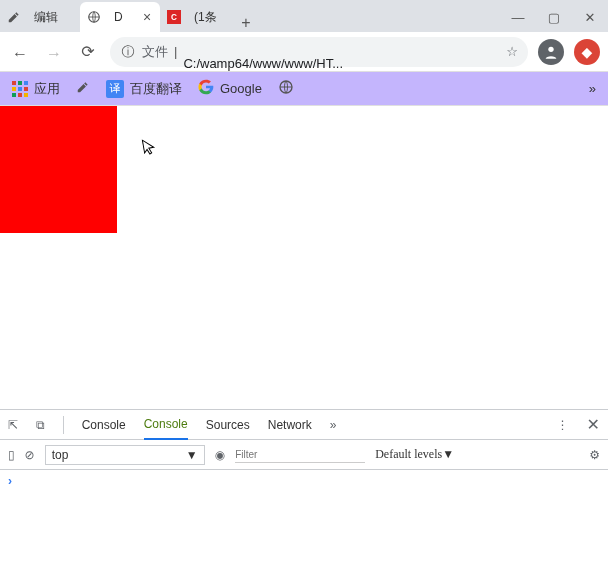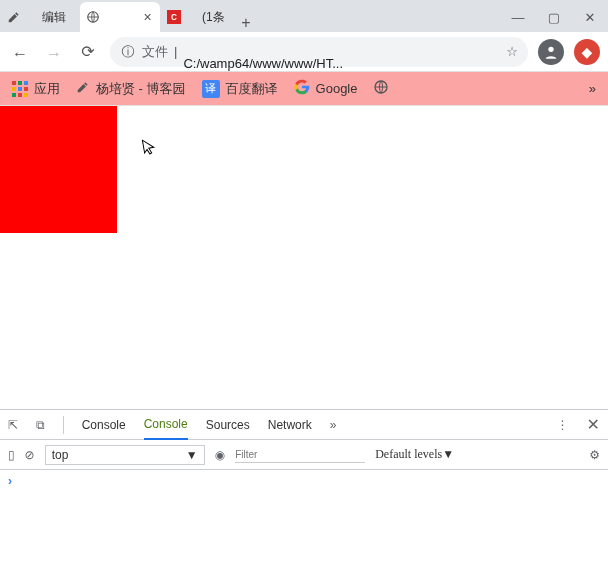--- a/index.html
+++ b/index.html
@@ -1,21 +1,21 @@
 <!DOCTYPE html>
 <html><head>
 <meta charset="utf-8">
 <style>
   * { box-sizing: border-box; margin: 0; padding: 0; }
   html, body { width: 608px; height: 569px; overflow: hidden; font-family: Arial, "Microsoft YaHei", sans-serif; font-size: 13px; background: #fff; }
   .window { width: 608px; height: 569px; display: flex; flex-direction: column; background: #fff; }
 
   
   .tabstrip { height: 32px; background: #dee1e6; display: flex; align-items: flex-end; }
-  .tab { height: 30px; display: flex; align-items: center; padding: 0 6px; gap: 20px; font-size: 12px; color: #333; }
+  .tab { height: 30px; display: flex; align-items: center; padding: 0 6px; gap: 12px; font-size: 12px; color: #333; }
   .tab.inactive { background: #dee1e6; width: 80px; }
   .tab.active { background: #fff; border-radius: 6px 6px 0 0; width: 80px; }
   .tab .favicon { width: 16px; height: 16px; display: flex; align-items: center; justify-content: center; }
   .tab .label { flex: 1; overflow: hidden; white-space: nowrap; }
   .tab .close { width: 14px; text-align: center; color: #555; font-size: 14px; line-height: 14px; }
   .tabstrip .wincontrols { margin-left: auto; display: flex; }
   .wincontrols div { width: 36px; height: 30px; display: flex; align-items: center; justify-content: center; color: #555; font-size: 13px; }
   .newtab { width: 28px; display:flex; align-items:center; justify-content:center; color:#555; font-size:16px; }
 
   
@@ -25,21 +25,21 @@
   .omnibox { flex: 1; height: 30px; background: #f1f3f4; border-radius: 15px; display: flex; align-items: center; padding: 0 10px; gap: 6px; color: #555; }
   .omnibox .info { width:16px; height:16px; display:flex; align-items:center; justify-content:center; }
   .omnibox .prefix { color:#5f6368; }
   .omnibox .url { color:#202124; flex:1; overflow:hidden; white-space:nowrap;margin-top:23px; }
   .star { color:#5f6368; }
   .avatar { width:26px; height:26px; border-radius:50%; background:#5f6368; color:#fff; display:flex; align-items:center; justify-content:center; }
   .ext { width:26px; height:26px; border-radius:50%; background:#db4437; display:flex; align-items:center; justify-content:center; }
   .ext span{ color:#fff; font-size:14px; }
 
   
-  .bookmarks { height: 34px; background:#fca5a5; border-bottom:1px solid #e0e0e0; display:flex; align-items:center; gap:16px; padding:0 12px; }
+  .bookmarks { height: 34px; background:#c4b5fd; border-bottom:1px solid #e0e0e0; display:flex; align-items:center; gap:16px; padding:0 12px; }
   .bm { display:flex; align-items:center; gap:6px; font-size:13px; color:#333; }
   .appsicon { width:16px; height:16px; display:grid; grid-template-columns:repeat(3,4px); grid-template-rows:repeat(3,4px); gap:2px; }
   .appsicon div{ background:#db4437; }
   .appsicon div:nth-child(2){background:#0f9d58;}
   .appsicon div:nth-child(3){background:#4285f4;}
   .appsicon div:nth-child(4){background:#f4b400;}
   .appsicon div:nth-child(5){background:#4285f4;}
   .appsicon div:nth-child(6){background:#db4437;}
   .appsicon div:nth-child(7){background:#0f9d58;}
   .appsicon div:nth-child(8){background:#db4437;}
@@ -144,21 +144,20 @@
           <div></div>
       </span>
       <span>应用</span>
     </div>
     <div class="bm">
       <span>
         <svg width="14" height="14" viewBox="0 0 24 24">
             <path fill="#555" d="M3 17l10-10 4 4L7 21H3v-4zM14 6l4 4 2-2-4-4-2 2z"></path>
           </svg>
       </span>
-      <span>杨培贤 - 博客园</span>
     </div>
     <div class="bm">
       <span class="fanyi">译</span>
       <span>百度翻译</span>
     </div>
     <div class="bm">
       <span>
         <svg width="16" height="16" viewBox="0 0 24 24">
             <path fill="#4285F4" d="M23 12c0-.7-.1-1.4-.2-2H12v4h6c-.3 1.4-1 2.6-2.2 3.4v2.8h3.6C21.6 18 23 15.3 23 12z"></path>
             <path fill="#34A853" d="M12 23c3 0 5.5-1 7.4-2.8l-3.6-2.8c-1 .7-2.3 1.1-3.8 1.1-2.9 0-5.4-2-6.3-4.6H1.9v2.9C3.8 20.5 7.6 23 12 23z"></path>

